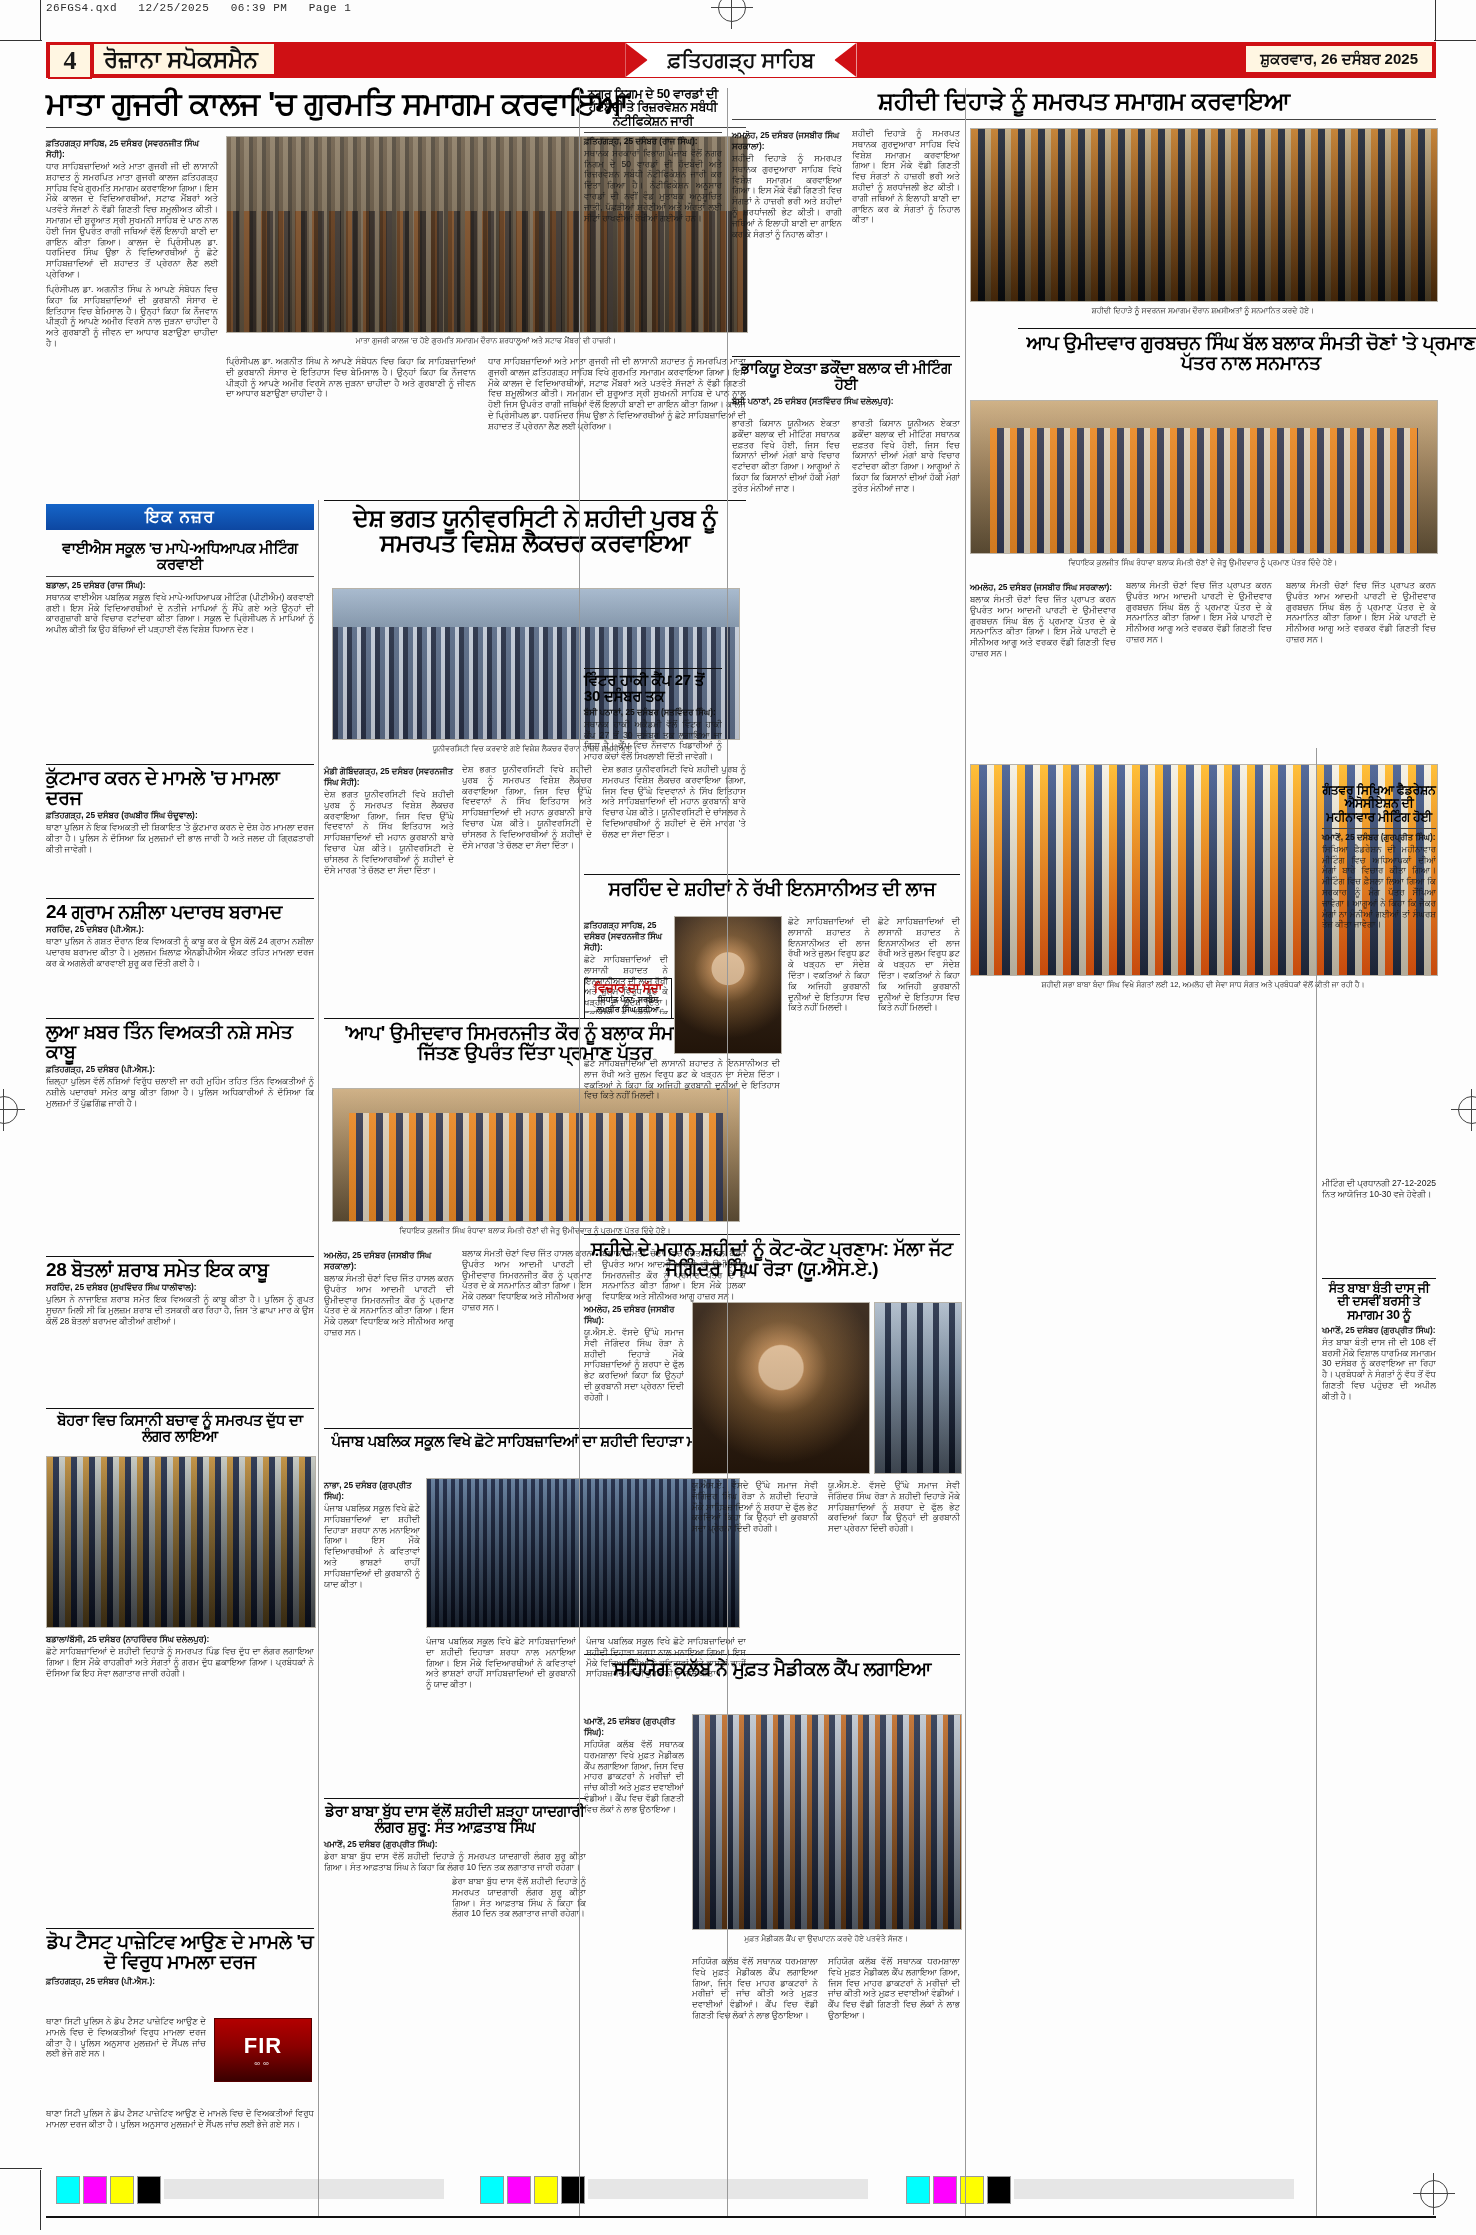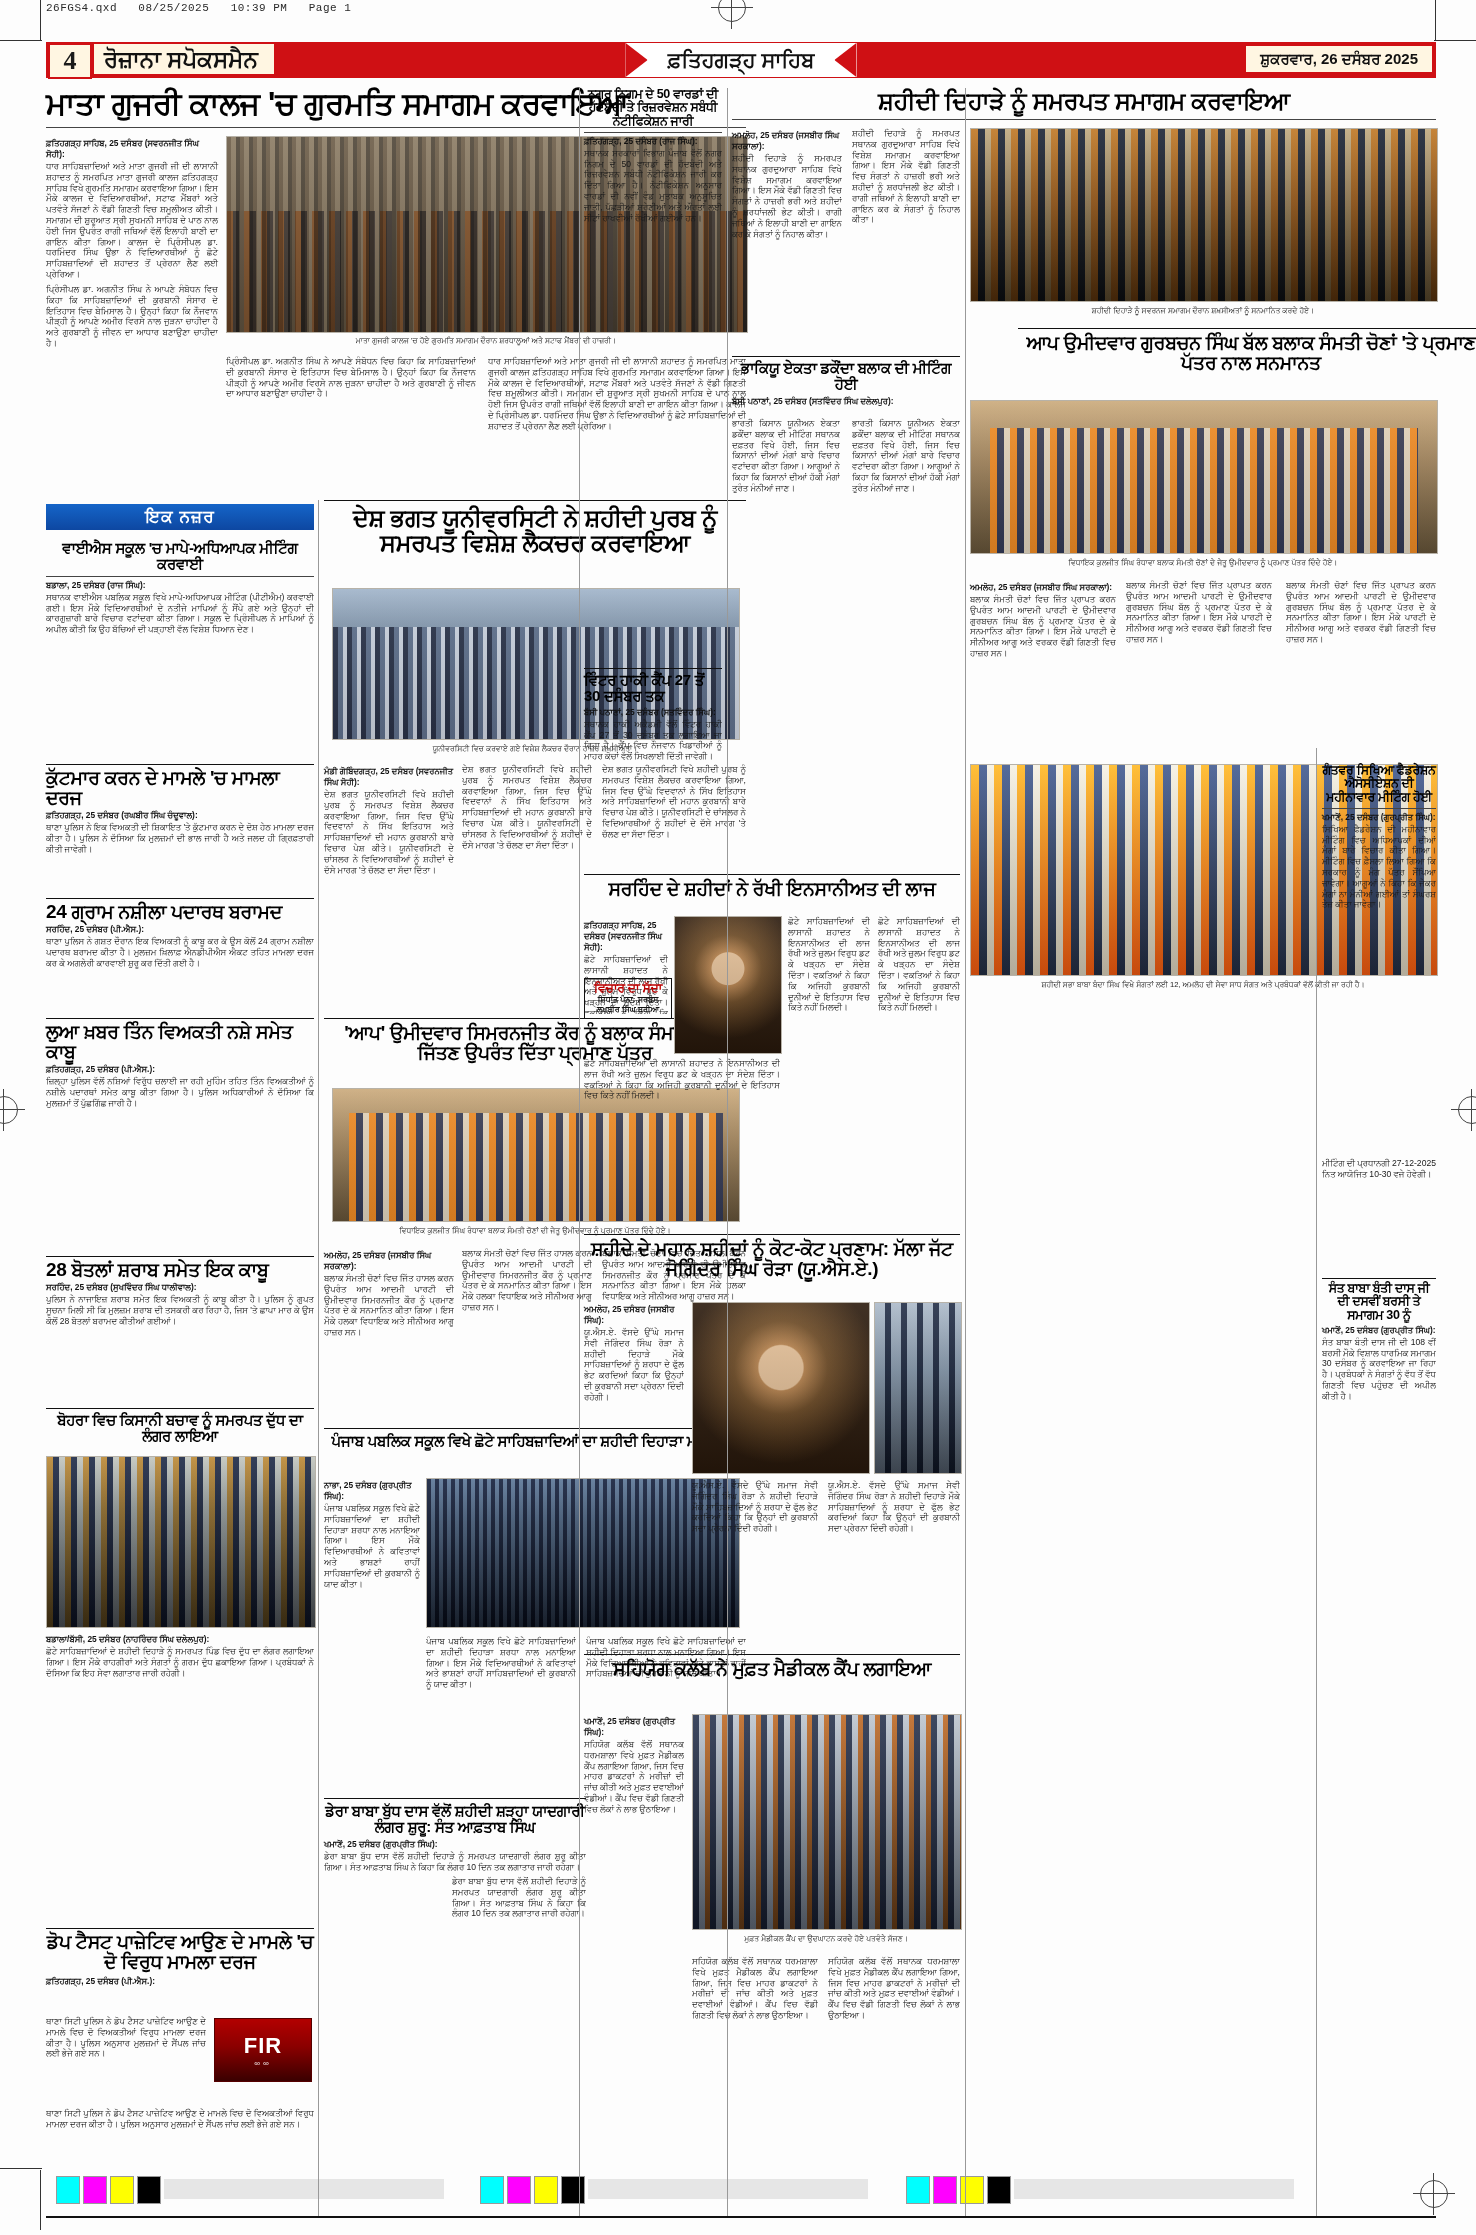--- a/index.html
+++ b/index.html
@@ -158,21 +158,21 @@
     background-blend-mode:multiply;}
 
   .photo .vg{position:absolute;inset:0;background:
     linear-gradient(180deg,rgba(255,255,255,.10),rgba(0,0,0,.22));}
 </style>
 </head>
 <body>
 
 <div class="page">
 
-  <div class="slug">26FGS4.qxd   08/25/2025   10:39 PM   Page 1</div>
+  <div class="slug">26FGS4.qxd   12/25/2025   06:39 PM   Page 1</div>
 
   <div class="crop-h" style="left:0;top:40px;width:42px;"></div>
   <div class="crop-v" style="left:40px;top:0;height:40px;"></div>
   <div class="crop-h" style="left:0;top:2168px;width:42px;"></div>
   <div class="crop-v" style="left:40px;top:2170px;height:60px;"></div>
   <div class="crop-h" style="right:0;top:40px;width:42px;"></div>
   <div class="crop-v" style="right:40px;top:0;height:40px;"></div>
 
   <div class="reg" style="left:718px;top:-6px;"></div>
   <div class="reg" style="left:-10px;top:1096px;"></div>
@@ -456,21 +456,21 @@
       </div>
     <div style="position:absolute;left:538px;top:1626px;width:100px;">
       <div class="byline">ਖਮਾਣੋਂ, 25 ਦਸੰਬਰ (ਗੁਰਪ੍ਰੀਤ ਸਿੰਘ):</div>
       <div class="body-txt dense" style="height:290px;overflow:hidden;">ਸਹਿਯੋਗ ਕਲੱਬ ਵੱਲੋਂ ਸਥਾਨਕ ਧਰਮਸ਼ਾਲਾ ਵਿਖੇ ਮੁਫ਼ਤ ਮੈਡੀਕਲ ਕੈਂਪ ਲਗਾਇਆ ਗਿਆ, ਜਿਸ ਵਿਚ ਮਾਹਰ ਡਾਕਟਰਾਂ ਨੇ ਮਰੀਜ਼ਾਂ ਦੀ ਜਾਂਚ ਕੀਤੀ ਅਤੇ ਮੁਫ਼ਤ ਦਵਾਈਆਂ ਵੰਡੀਆਂ। ਕੈਂਪ ਵਿਚ ਵੱਡੀ ਗਿਣਤੀ ਵਿਚ ਲੋਕਾਂ ਨੇ ਲਾਭ ਉਠਾਇਆ।</div>
     </div>
     <div class="cap" style="position:absolute;left:646px;top:1844px;width:268px;">ਮੁਫ਼ਤ ਮੈਡੀਕਲ ਕੈਂਪ ਦਾ ਉਦਘਾਟਨ ਕਰਦੇ ਹੋਏ ਪਤਵੰਤੇ ਸੱਜਣ।</div>
     <div class="body-txt dense" style="position:absolute;left:646px;top:1868px;width:126px;height:250px;overflow:hidden;">ਸਹਿਯੋਗ ਕਲੱਬ ਵੱਲੋਂ ਸਥਾਨਕ ਧਰਮਸ਼ਾਲਾ ਵਿਖੇ ਮੁਫ਼ਤ ਮੈਡੀਕਲ ਕੈਂਪ ਲਗਾਇਆ ਗਿਆ, ਜਿਸ ਵਿਚ ਮਾਹਰ ਡਾਕਟਰਾਂ ਨੇ ਮਰੀਜ਼ਾਂ ਦੀ ਜਾਂਚ ਕੀਤੀ ਅਤੇ ਮੁਫ਼ਤ ਦਵਾਈਆਂ ਵੰਡੀਆਂ। ਕੈਂਪ ਵਿਚ ਵੱਡੀ ਗਿਣਤੀ ਵਿਚ ਲੋਕਾਂ ਨੇ ਲਾਭ ਉਠਾਇਆ।</div>
     <div class="body-txt dense" style="position:absolute;left:782px;top:1868px;width:132px;height:250px;overflow:hidden;">ਸਹਿਯੋਗ ਕਲੱਬ ਵੱਲੋਂ ਸਥਾਨਕ ਧਰਮਸ਼ਾਲਾ ਵਿਖੇ ਮੁਫ਼ਤ ਮੈਡੀਕਲ ਕੈਂਪ ਲਗਾਇਆ ਗਿਆ, ਜਿਸ ਵਿਚ ਮਾਹਰ ਡਾਕਟਰਾਂ ਨੇ ਮਰੀਜ਼ਾਂ ਦੀ ਜਾਂਚ ਕੀਤੀ ਅਤੇ ਮੁਫ਼ਤ ਦਵਾਈਆਂ ਵੰਡੀਆਂ। ਕੈਂਪ ਵਿਚ ਵੱਡੀ ਗਿਣਤੀ ਵਿਚ ਲੋਕਾਂ ਨੇ ਲਾਭ ਉਠਾਇਆ।</div>
 
     <div style="position:absolute;left:1276px;top:676px;width:114px;">
-      <div class="hl hl-xs" style="text-align:center;">ਗੰਤਵਰ ਸਿਖਿਆ ਫੈਡਰੇਸ਼ਨ ਐਸੋਸੀਏਸ਼ਨ ਦੀ ਮਹੀਨਾਵਾਰ ਮੀਟਿੰਗ ਹੋਈ</div>
+      <div class="hl hl-xs" style="text-align:center;margin-top:20px;">ਗੰਤਵਰ ਸਿਖਿਆ ਫੈਡਰੇਸ਼ਨ ਐਸੋਸੀਏਸ਼ਨ ਦੀ ਮਹੀਨਾਵਾਰ ਮੀਟਿੰਗ ਹੋਈ</div>
       <div class="rule-thin" style="margin:4px 0 3px;"></div>
       <div class="byline">ਖਮਾਣੋਂ, 25 ਦਸੰਬਰ (ਗੁਰਪ੍ਰੀਤ ਸਿੰਘ):</div>
       <div class="body-txt dense" style="height:320px;overflow:hidden;">ਸਿਖਿਆ ਫੈਡਰੇਸ਼ਨ ਦੀ ਮਹੀਨਾਵਾਰ ਮੀਟਿੰਗ ਵਿਚ ਅਧਿਆਪਕਾਂ ਦੀਆਂ ਮੰਗਾਂ ਬਾਰੇ ਵਿਚਾਰ ਕੀਤਾ ਗਿਆ। ਮੀਟਿੰਗ ਵਿਚ ਫ਼ੈਸਲਾ ਲਿਆ ਗਿਆ ਕਿ ਸਰਕਾਰ ਨੂੰ ਮੰਗ ਪੱਤਰ ਸੌਂਪਿਆ ਜਾਵੇਗਾ। ਆਗੂਆਂ ਨੇ ਕਿਹਾ ਕਿ ਜੇਕਰ ਮੰਗਾਂ ਨਾ ਮੰਨੀਆਂ ਗਈਆਂ ਤਾਂ ਸੰਘਰਸ਼ ਤੇਜ਼ ਕੀਤਾ ਜਾਵੇਗਾ।</div>
       <div class="body-txt dense" style="margin-top:14px;height:150px;overflow:hidden;">ਮੀਟਿੰਗ ਦੀ ਪ੍ਰਧਾਨਗੀ 27-12-2025 ਨਿਤ ਆਯੋਜਿਤ 10-30 ਵਜੇ ਹੋਵੇਗੀ।</div>
     </div>
 
     <div style="position:absolute;left:1276px;top:1190px;width:114px;">
       <div class="rule-top" style="margin-bottom:3px;"></div>
       <div class="hl hl-xs" style="text-align:center;">ਸੰਤ ਬਾਬਾ ਬੰਤੀ ਦਾਸ ਜੀ ਦੀ ਦਸਵੀਂ ਬਰਸੀ ਤੇ ਸਮਾਗਮ 30 ਨੂੰ</div>
       <div class="byline" style="margin-top:3px;">ਖਮਾਣੋਂ, 25 ਦਸੰਬਰ (ਗੁਰਪ੍ਰੀਤ ਸਿੰਘ):</div>

